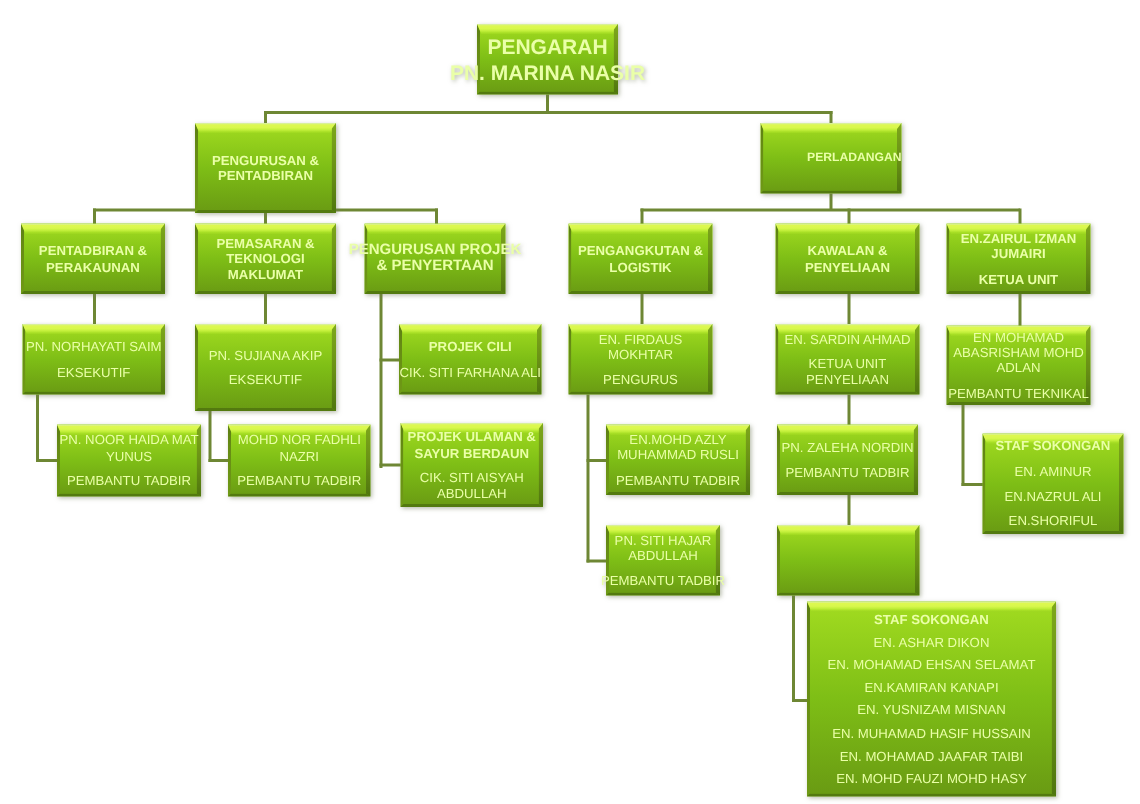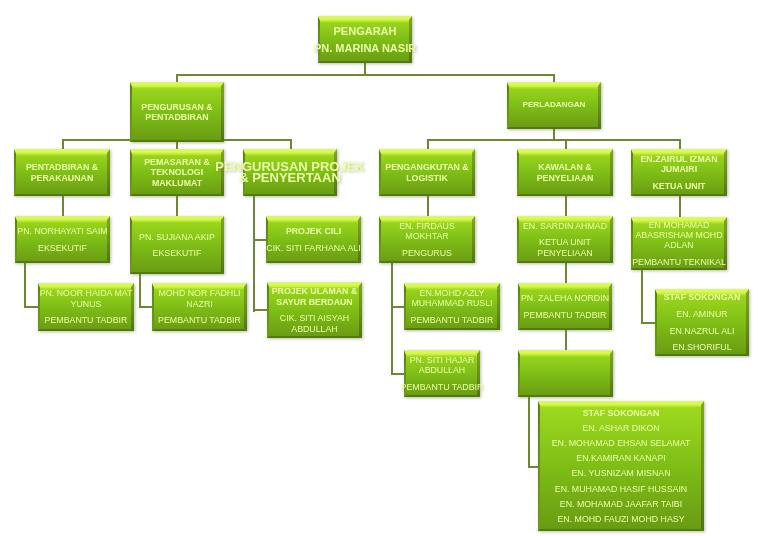--- a/index.html
+++ b/index.html
@@ -62,41 +62,41 @@
     <div class="conn" style="left: 139px; top: 306px; width: 14px; height: 2px; background: rgb(110, 135, 52);"></div>
     <div class="conn" style="left: 391px; top: 263px; width: 2px; height: 112px; background: rgb(110, 135, 52);"></div>
     <div class="conn" style="left: 391px; top: 306px; width: 14px; height: 2px; background: rgb(110, 135, 52);"></div>
     <div class="conn" style="left: 391px; top: 373px; width: 14px; height: 2px; background: rgb(110, 135, 52);"></div>
     <div class="conn" style="left: 565px; top: 263px; width: 2px; height: 21px; background: rgb(110, 135, 52);"></div>
     <div class="conn" style="left: 565px; top: 330px; width: 2px; height: 21px; background: rgb(110, 135, 52);"></div>
     <div class="conn" style="left: 528px; top: 397px; width: 2px; height: 71px; background: rgb(110, 135, 52);"></div>
     <div class="conn" style="left: 528px; top: 466px; width: 11px; height: 2px; background: rgb(110, 135, 52);"></div>
     <div class="conn" style="left: 641px; top: 270px; width: 2px; height: 54px; background: rgb(110, 135, 52);"></div>
     <div class="conn" style="left: 641px; top: 322px; width: 16px; height: 2px; background: rgb(110, 135, 52);"></div>
-    <div class="node" style="left: 318px; top: 16px; width: 94px; height: 47px; font-size: 11px;">
+    <div class="node" style="left: 318px; top: 16px; width: 94px; height: 47px; font-size: 14px;">
       <i class="lft"></i>
       <i class="top"></i>
       <i class="rgt"></i>
       <i class="bot"></i>
       <div class="txt">
         <div class="ln b">PENGARAH</div>
         <div class="ln b gap">PN. MARINA NASIR</div>
       </div>
     </div>
     <div class="node" style="left: 130px; top: 82px; width: 94px; height: 60px;">
       <i class="lft"></i>
       <i class="top"></i>
       <i class="rgt"></i>
       <i class="bot"></i>
       <div class="txt">
         <div class="ln b">PENGURUSAN &amp;</div>
         <div class="ln b">PENTADBIRAN</div>
       </div>
     </div>
-    <div class="node" style="left: 507px; top: 82px; width: 94px; height: 47px; font-size: 8.1px;">
+    <div class="node" style="left: 507px; top: 82px; width: 94px; height: 47px; font-size: 8.1px; align-items: flex-end;">
       <i class="lft"></i>
       <i class="top"></i>
       <i class="rgt"></i>
       <i class="bot"></i>
       <div class="txt">
         <div class="ln b">PERLADANGAN</div>
       </div>
     </div>
     <div class="node" style="left: 14px; top: 149px; width: 96px; height: 47px;">
       <i class="lft"></i>
@@ -112,21 +112,21 @@
       <i class="lft"></i>
       <i class="top"></i>
       <i class="rgt"></i>
       <i class="bot"></i>
       <div class="txt">
         <div class="ln b">PEMASARAN &amp;</div>
         <div class="ln b">TEKNOLOGI</div>
         <div class="ln b">MAKLUMAT</div>
       </div>
     </div>
-    <div class="node" style="left: 243px; top: 149px; width: 94px; height: 47px; font-size: 13px;">
+    <div class="node" style="left: 243px; top: 149px; width: 94px; height: 47px; font-size: 10px;">
       <i class="lft"></i>
       <i class="top"></i>
       <i class="rgt"></i>
       <i class="bot"></i>
       <div class="txt">
         <div class="ln b">PENGURUSAN PROJEK</div>
         <div class="ln b">&amp; PENYERTAAN</div>
       </div>
     </div>
     <div class="node" style="left: 379px; top: 149px; width: 96px; height: 47px;">

